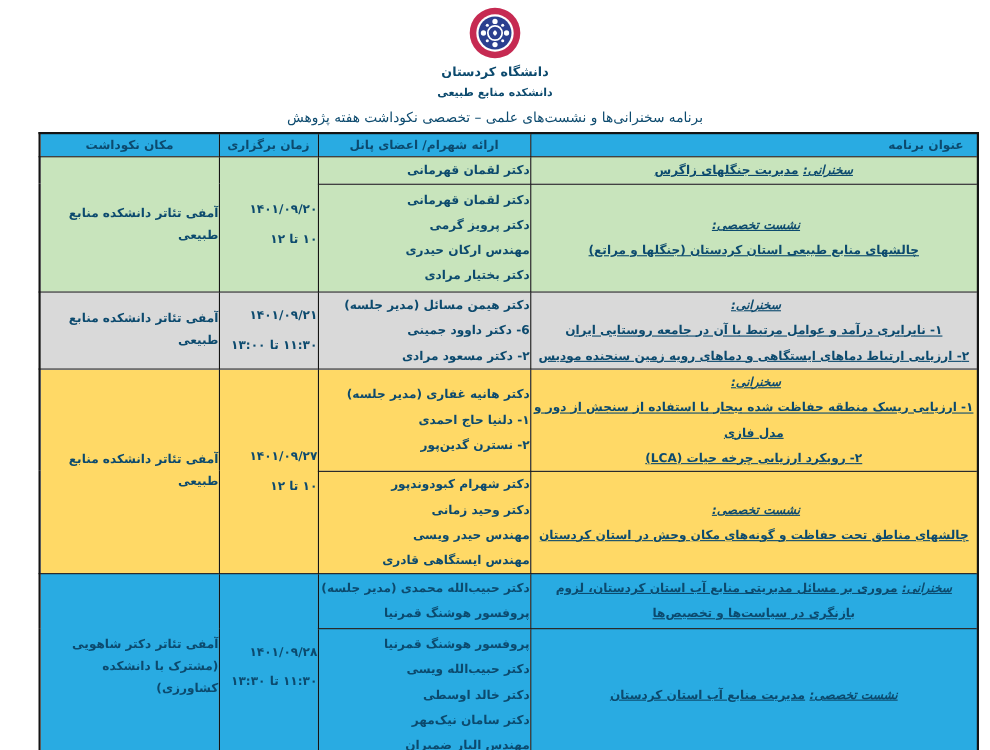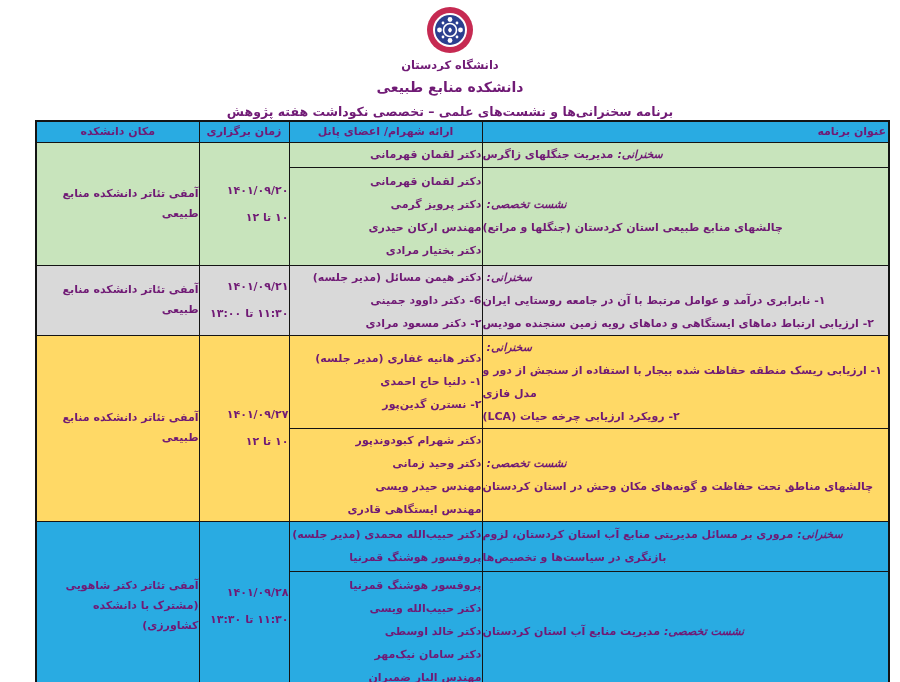--- a/index.html
+++ b/index.html
@@ -1,51 +1,51 @@
 <!DOCTYPE html>
 <html lang="fa" dir="rtl"><head>
 <meta charset="utf-8">
 <style>
   html,body{margin:0;padding:0;background:#ffffff;}
   .page{
     position:relative;width:900px;height:682px;background:#ffffff;overflow:hidden;
-    font-family:"DejaVu Sans",sans-serif;direction:rtl;color:#701a75;
+    font-family:"DejaVu Sans",sans-serif;direction:rtl;color:#0c4a6e;
   }
   
   .doc-header{position:absolute;top:6px;left:0;width:100%;text-align:center;}
   .logo-wrap{width:48px;height:48px;margin:0 auto;}
   .uni-name{margin-top:4px;font-size:11.5px;font-weight:bold;}
-  .fac-name{margin-top:7px;font-size:14px;font-weight:bold;}
-  .doc-title{margin-top:9px;font-size:12.5px;font-weight:bold;letter-spacing:0;}
+  .fac-name{margin-top:7px;font-size:10px;font-weight:bold;}
+  .doc-title{margin-top:9px;font-size:12.5px;font-weight:normal;letter-spacing:0;}
   
   .table-wrap{position:absolute;top:120px;right:10px;width:853px;}
   table.schedule{
     border-collapse:collapse;table-layout:fixed;width:853px;
     border:2px solid #141414;
   }
   table.schedule th,table.schedule td{
     border:1px solid #141414;padding:0;vertical-align:middle;
     font-size:11px;font-weight:bold;overflow:hidden;
   }
   col.c-program{width:407px;}
   col.c-presenters{width:193px;}
   col.c-time{width:90px;}
   col.c-venue{width:163px;}
   tr.r-head{height:21px;}
   tr.r-g1{height:25px;} tr.r-g2{height:98px;}
   tr.r-gray{height:70px;}
   tr.r-y1{height:68px;} tr.r-y2{height:91px;}
   tr.r-b1{height:50px;} tr.r-b2{height:121px;}
   tr.r-head th{background:#29abe2;text-align:center;}
-  tr.r-head th.hd-program{text-align:right;padding-right:2px;}
+  tr.r-head th.hd-program{text-align:right;padding-right:12px;}
   tr.sec-green > td{background:#c8e4bc;}
   tr.sec-gray  > td{background:#d9d9d9;}
   tr.sec-yellow> td{background:#ffd966;}
   tr.sec-blue  > td{background:#29abe2;}
-  td.program{text-align:left;padding:2px 8px 2px 6px;}
+  td.program{text-align:center;padding:2px 8px 2px 6px;text-decoration:underline;}
   td.presenters{text-align:right;padding:2px 10px 2px 4px;}
   td.time,td.venue{text-align:right;padding:2px 3px;}
   .line{line-height:23px;white-space:normal;}
   .para{line-height:23px;}
   .tlabel{font-style:italic;font-weight:bold;margin-left:4px;}
   td.time .tline + .tline{margin-top:14px;}
   td.venue .vline{line-height:20px;}
 </style>
 </head>
 <body>
@@ -81,21 +81,21 @@
         <col class="c-program">
           <col class="c-presenters">
           <col class="c-time">
           <col class="c-venue">
       </colgroup>
       <thead>
         <tr class="r-head">
           <th class="hd-program">عنوان برنامه</th>
           <th>ارائه شهرام/ اعضای پانل</th>
           <th>زمان برگزاری</th>
-          <th>مکان دانشکده</th>
+          <th>مکان نکوداشت</th>
         </tr>
       </thead>
       <tbody>
 
         <tr class="r-g1 sec-green">
           <td class="program">
             <div class="para">
               <span class="tlabel">سخنرانی:</span><span>مدیریت جنگلهای زاگرس</span>
             </div>
           </td>

